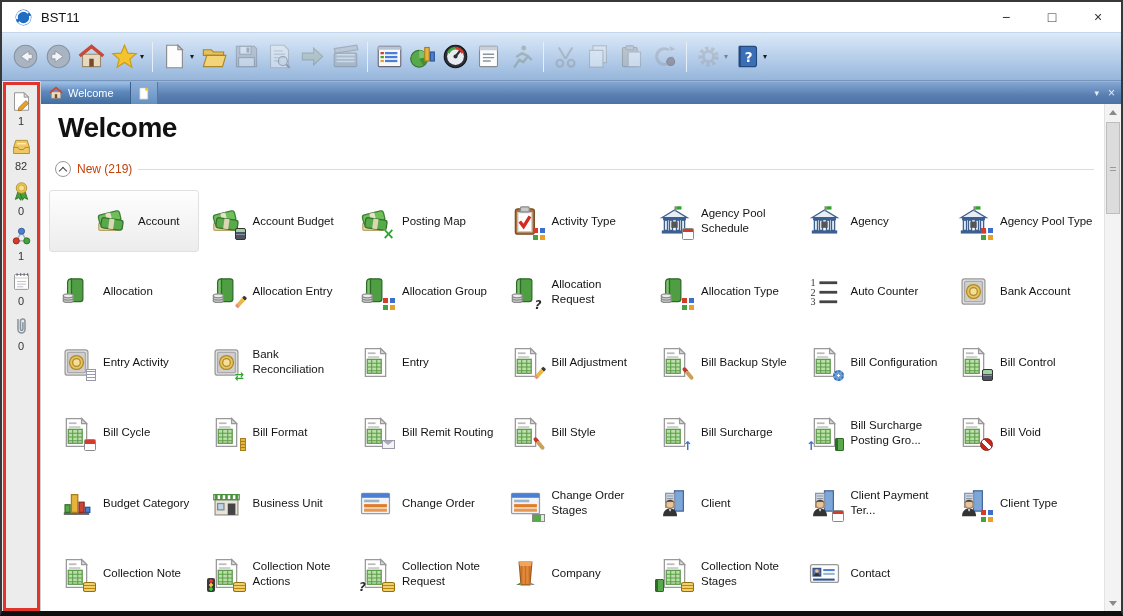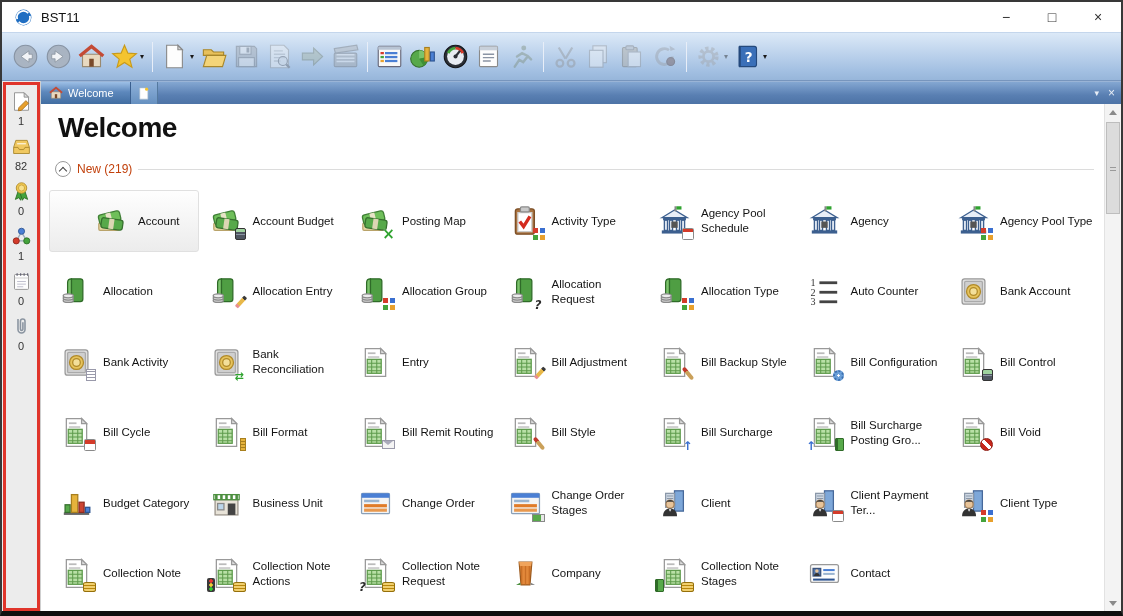--- a/index.html
+++ b/index.html
@@ -633,21 +633,21 @@
             <div class="cell">
               <span class="gicon">
                 <svg viewBox="0 0 26 26">
                   <rect x="4" y="3" width="18" height="20" rx="2" fill="#e0e0e0" stroke="#9a9a9a"></rect>
                   <rect x="6" y="5" width="14" height="16" rx="1" fill="#cfcfcf" stroke="#aaa"></rect>
                   <circle cx="13" cy="13" r="5.5" fill="#e6c35c" stroke="#b08a2a"></circle>
                   <circle cx="13" cy="13" r="3" fill="#f3df9a" stroke="#b08a2a"></circle>
                 </svg>
                 <i class="badge b-list"></i>
               </span>
-              <span class="cell-label">Bank Activity</span>
+              <span class="cell-label">Entry Activity</span>
             </div>
             <div class="cell">
               <span class="gicon">
                 <svg viewBox="0 0 26 26">
                   <rect x="4" y="3" width="18" height="20" rx="2" fill="#e0e0e0" stroke="#9a9a9a"></rect>
                   <rect x="6" y="5" width="14" height="16" rx="1" fill="#cfcfcf" stroke="#aaa"></rect>
                   <circle cx="13" cy="13" r="5.5" fill="#e6c35c" stroke="#b08a2a"></circle>
                   <circle cx="13" cy="13" r="3" fill="#f3df9a" stroke="#b08a2a"></circle>
                 </svg>
                 <i class="badge b-arrows"></i>

